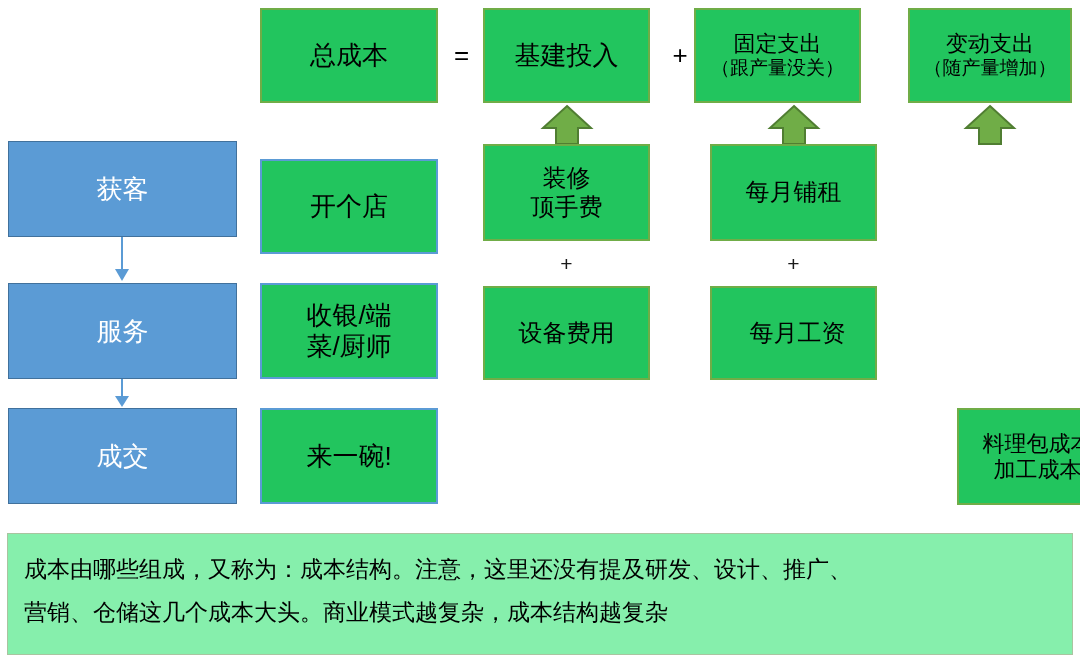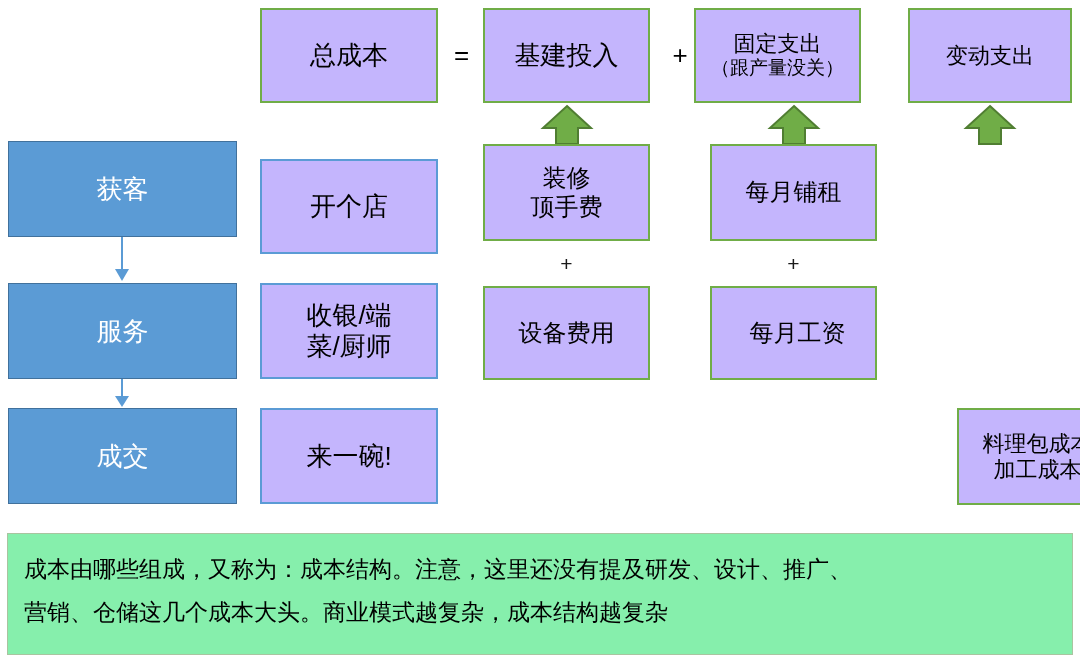--- a/index.html
+++ b/index.html
@@ -21,21 +21,21 @@
     height: 662px;
   }
   .box {
     position: absolute;
     box-sizing: border-box;
     display: flex;
     align-items: center;
     justify-content: center;
     text-align: center;
     line-height: 1.18;
-    background: #c4b5fd;
+    background: #22c55e;
   }
   
   .green-box {
     border: 2px solid #70AD47;
     color: #000000;
   }
   
   .blue-fill {
     border: 1px solid #41719C;
     background: #5B9BD5;
@@ -108,20 +108,21 @@
 
   <div class="op" style="left:652px; top:8px; width:56px; height:95px;">+</div>
 
   <div class="box green-box two-line fs-22" style="left:694px; top:8px; width:167px; height:95px;">
     <span>固定支出</span>
     <span class="fs-19">（跟产量没关）</span>
   </div>
 
   <div class="box green-box two-line fs-22" style="left:908px; top:8px; width:164px; height:95px;">
     <span>变动支出</span>
+    <span class="fs-19">（随产量增加）</span>
   </div>
 
   <svg class="up-arrow" style="left:540px; top:104px;" width="54" height="42" viewBox="0 0 54 42">
     <polygon points="27,2 51,24 38,24 38,40 16,40 16,24 3,24" fill="#70AD47" stroke="#507E32" stroke-width="2"></polygon>
   </svg>
 
   <svg class="up-arrow" style="left:767px; top:104px;" width="54" height="42" viewBox="0 0 54 42">
     <polygon points="27,2 51,24 38,24 38,40 16,40 16,24 3,24" fill="#70AD47" stroke="#507E32" stroke-width="2"></polygon>
   </svg>
 

